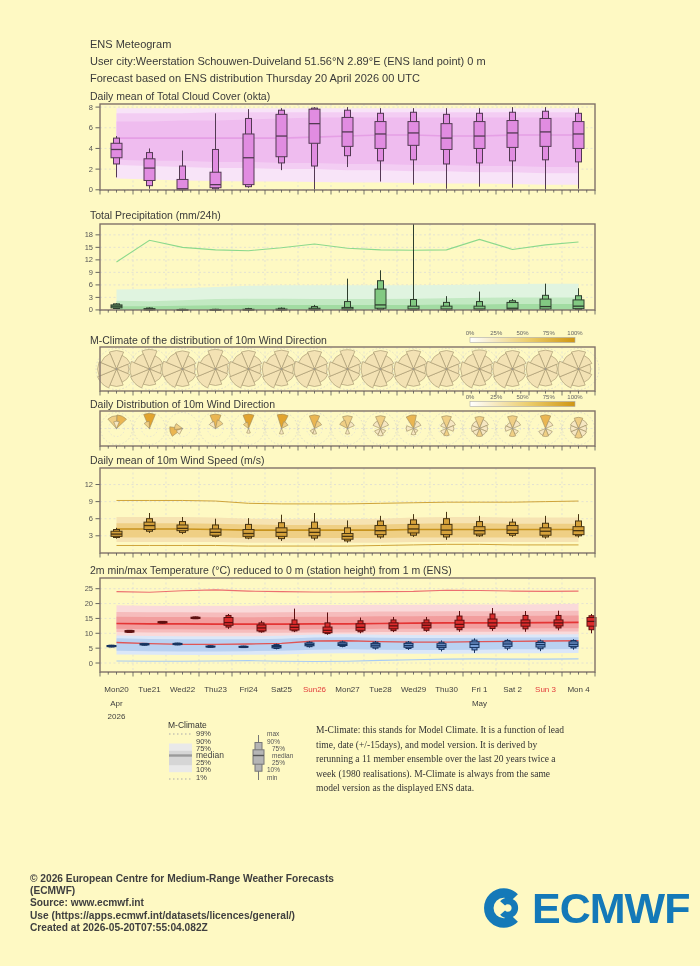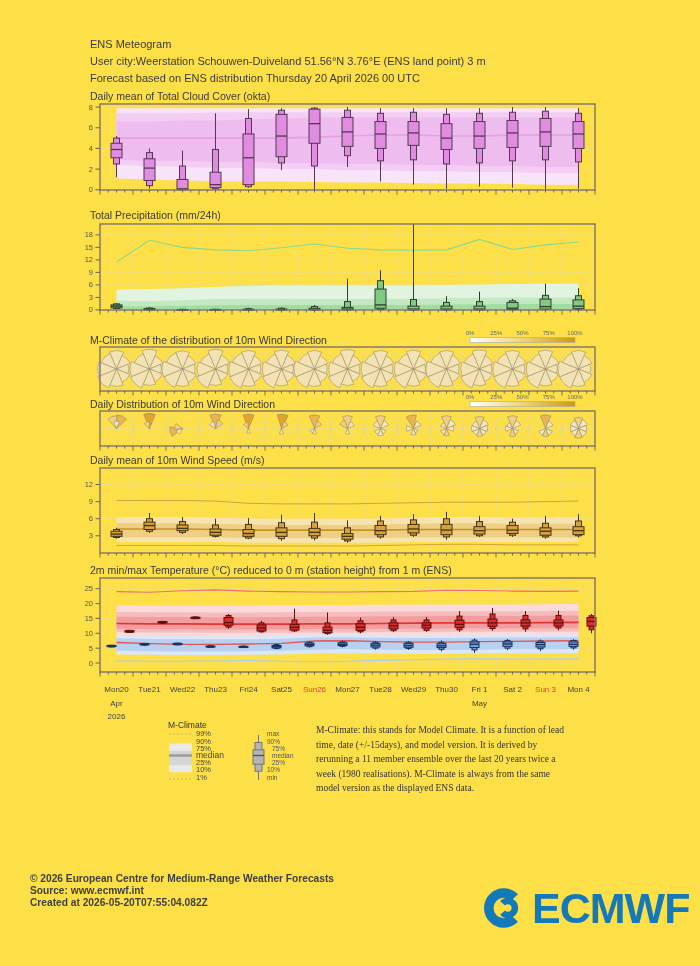--- a/index.html
+++ b/index.html
@@ -1,32 +1,32 @@
 <!DOCTYPE html>
 <html><head>
 <meta charset="utf-8">
 <style>
   html,body{margin:0;padding:0;background:#fff;}
-  .page{position:relative;width:700px;height:966px;background:#fde047;overflow:hidden;
+  .page{position:relative;width:700px;height:966px;background:#fef9c3;overflow:hidden;
         font-family:"Liberation Sans","DejaVu Sans",sans-serif;color:#333;}
   .hdr{position:absolute;left:90px;top:36px;font-size:11px;line-height:17px;color:#3a3a3a;}
   #chart{position:absolute;left:0;top:0;}
   .about{position:absolute;left:316px;top:723px;width:250px;font-size:9.5px;line-height:14.5px;color:#333;font-family:Liberation Serif, serif;}
   .footer{position:absolute;left:30px;top:873px;font-size:10.2px;line-height:12.2px;color:#3f3f3f;font-weight:bold;}
   .logo{position:absolute;left:480px;top:884px;display:flex;align-items:center;}
   .logo-text{font-size:43px;font-weight:bold;color:#1479b8;letter-spacing:-1px;line-height:48px;}
 </style>
 </head>
 <body>
 
 <div class="page">
 
   <div class="hdr">
     <div>ENS Meteogram</div>
-    <div>User city:Weerstation Schouwen-Duiveland 51.56°N 3.76°E (ENS land point) 3 m</div>
+    <div>User city:Weerstation Schouwen-Duiveland 51.56°N 2.89°E (ENS land point) 0 m</div>
     <div>Forecast based on ENS distribution Thursday 20 April 2026 00 UTC</div>
   </div>
 
   <svg id="chart" width="700" height="800" viewBox="0 0 700 800">
       <g>
         <text x="90" y="100" font-size="10.5" fill="#3a3a3a" text-anchor="start" font-family="&quot;Liberation Sans&quot;,&quot;DejaVu Sans&quot;,sans-serif">Daily mean of Total Cloud Cover (okta)</text>
         <line x1="95.5" y1="189.79326923076923" x2="100" y2="189.79326923076923" stroke="#555" stroke-width="0.9"></line>
         <line x1="100" y1="189.79326923076923" x2="595" y2="189.79326923076923" stroke="#d9d9d9" stroke-width="0.7" stroke-dasharray="2,2.5"></line>
         <text x="93" y="192.29326923076923" font-size="7.5" fill="#555" text-anchor="end" font-family="&quot;Liberation Sans&quot;,&quot;DejaVu Sans&quot;,sans-serif">0</text>
         <line x1="95.5" y1="169.12019230769232" x2="100" y2="169.12019230769232" stroke="#555" stroke-width="0.9"></line>
@@ -1238,21 +1238,23 @@
         <text x="272" y="765.2" font-size="6.5" fill="#555" text-anchor="start" font-family="&quot;Liberation Sans&quot;,&quot;DejaVu Sans&quot;,sans-serif">25%</text>
         <text x="267" y="772.2" font-size="6.5" fill="#555" text-anchor="start" font-family="&quot;Liberation Sans&quot;,&quot;DejaVu Sans&quot;,sans-serif">10%</text>
         <text x="267" y="780" font-size="6.5" fill="#555" text-anchor="start" font-family="&quot;Liberation Sans&quot;,&quot;DejaVu Sans&quot;,sans-serif">min</text>
       </g>
     </svg>
 
   <div class="about">M-Climate: this stands for Model Climate. It is a function of lead time, date (+/-15days), and model version. It is derived by rerunning a 11 member ensemble over the last 20 years twice a week (1980 realisations). M-Climate is always from the same model version as the displayed ENS data.</div>
 
   <div class="footer">
     <div>© 2026 European Centre for Medium-Range Weather Forecasts</div>
+    <div>(ECMWF)</div>
     <div>Source: www.ecmwf.int</div>
+    <div>Use (https://apps.ecmwf.int/datasets/licences/general/)</div>
     <div>Created at 2026-05-20T07:55:04.082Z</div>
   </div>
 
   <div class="logo">
     <svg width="52" height="48" viewBox="0 0 52 48">
       <path d="M34.5,13.5 A15,15 0 1 0 34.5,34.5" fill="none" stroke="#1479b8" stroke-width="9.5"></path>
       <path d="M22.6,28.6 A7,7 0 1 0 22.6,19.4" fill="none" stroke="#1479b8" stroke-width="6.5"></path>
     </svg>
     <span class="logo-text">ECMWF</span>
   </div>

